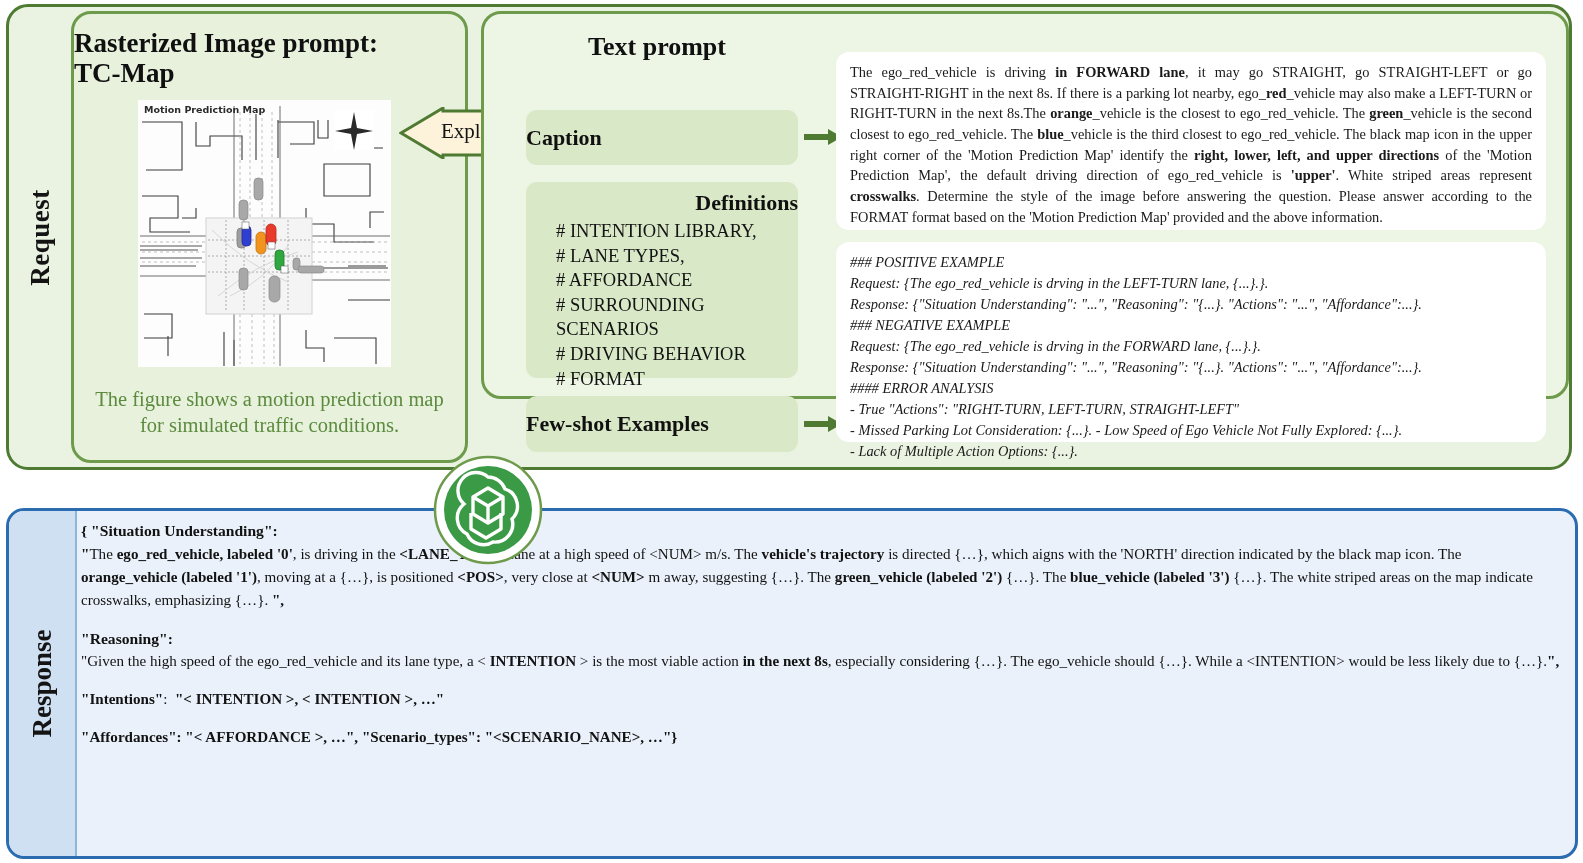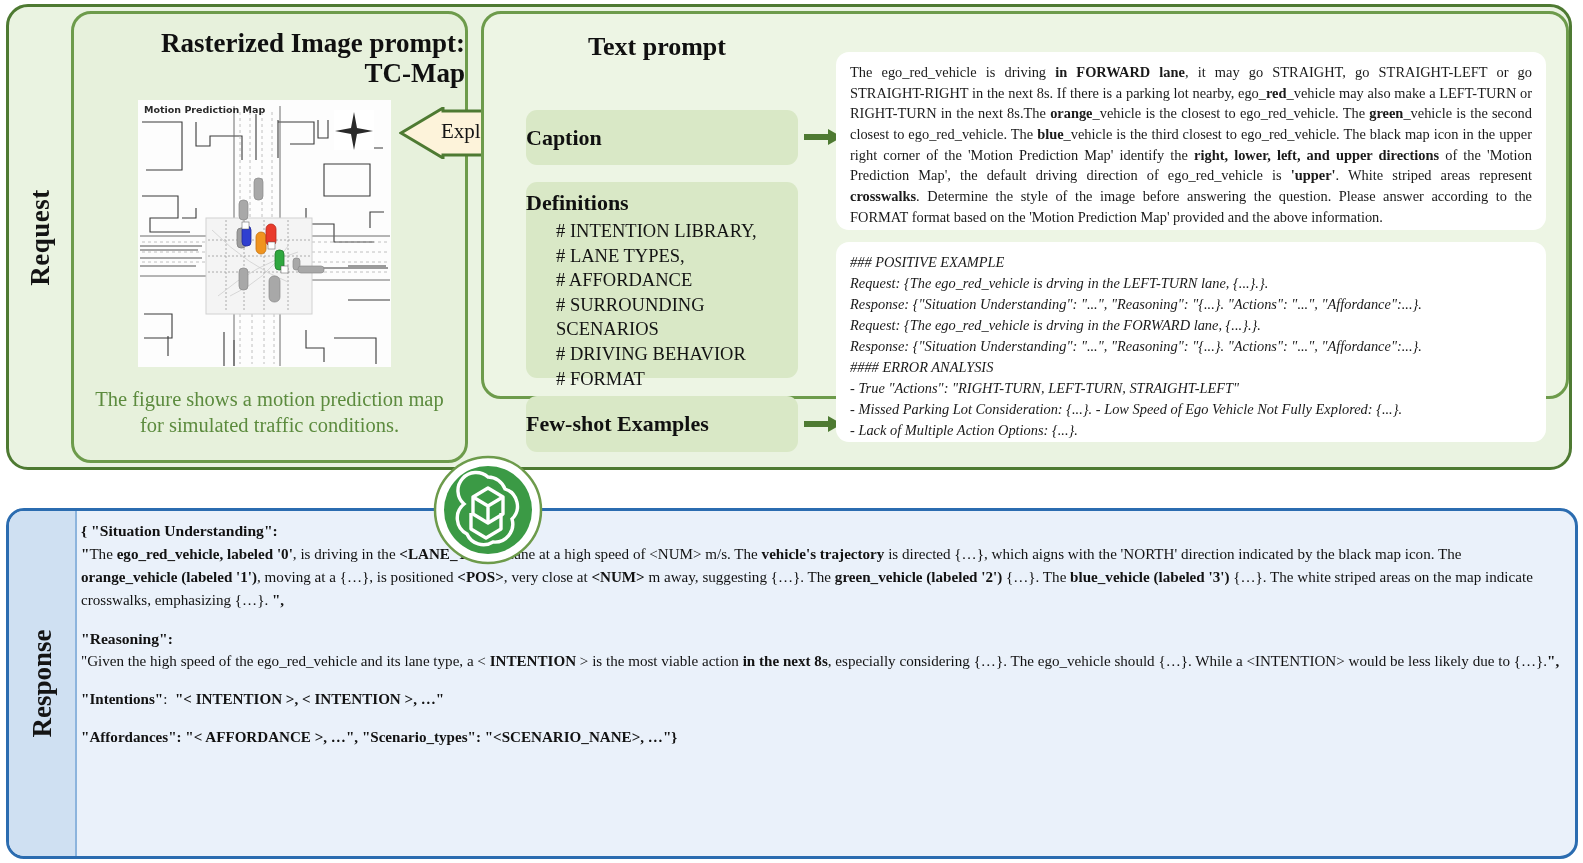--- a/index.html
+++ b/index.html
@@ -32,21 +32,21 @@
   
   #image-prompt-card{
     position:absolute; left:62px; top:4px; width:397px; height:452px;
     box-sizing:border-box;
     border:3px solid #6d9b4b;
     border-radius:20px;
     background:#e7f1dc;
   }
   #image-prompt-title{
     position:absolute; left:0; right:0; top:14px;
-    text-align:right;
+    text-align:left;
     font-weight:bold; font-size:27px; line-height:1.12; color:#101010;
   }
   #map-thumb{
     position:absolute; left:64px; top:86px; width:253px; height:267px;
     background:#84cc16;
     overflow:hidden;
   }
   #map-thumb svg{display:block;}
   #map-caption{
     position:absolute; left:12px; right:12px; top:372px;
@@ -77,21 +77,21 @@
   }
   #caption-chip{ left:42px; top:96px; width:272px; height:55px; }
   #fewshot-chip{ left:42px; top:382px; width:272px; height:56px; }
 
   #definitions-chip{
     position:absolute; left:42px; top:168px; width:272px; height:196px;
     background:#d9e8c6; border-radius:11px;
     padding:8px 0 0 0; box-sizing:border-box;
   }
   #definitions-title{
-    text-align:left; font-weight:bold; font-size:22px; color:#101010;
+    text-align:right; font-weight:bold; font-size:22px; color:#101010;
     margin-bottom:3px;
   }
   #definitions-list{
     margin:0; padding:0 0 0 30px; list-style:none;
     font-size:18.5px; line-height:1.33; color:#131313;
   }
 
   .arrow-right{
     position:absolute; width:40px; height:20px;
   }
@@ -333,20 +333,21 @@
 
     <div id="caption-text-box" class="white-box">
       <p id="caption-text">The ego_red_vehicle is driving <b>in FORWARD lane</b>, it may go STRAIGHT, go STRAIGHT-LEFT or go STRAIGHT-RIGHT in the next 8s. If there is a parking lot nearby, ego_<b>red</b>_vehicle may also make a LEFT-TURN or RIGHT-TURN in the next 8s.The <b>orange</b>_vehicle is the closest to ego_red_vehicle. The <b>green</b>_vehicle is the second closest to ego_red_vehicle. The <b>blue</b>_vehicle is the third closest to ego_red_vehicle. The black map icon in the upper right corner of the 'Motion Prediction Map' identify the <b>right, lower, left, and upper directions</b> of the 'Motion Prediction Map', the default driving direction of ego_red_vehicle is <b>'upper'</b>. White striped areas represent <b>crosswalks</b>. Determine the style of the image before answering the question. Please answer according to the FORMAT format based on the 'Motion Prediction Map' provided and the above information.</p>
     </div>
 
     <div id="examples-box" class="white-box">
       <div id="examples-text">
           <div>### POSITIVE EXAMPLE</div>
           <div>Request: {The ego_red_vehicle is drving in the LEFT-TURN lane, {...}.}.</div>
           <div>Response: {"Situation Understanding": "...", "Reasoning": "{...}. "Actions": "...", "Affordance":...}.</div>
+          <div>### NEGATIVE EXAMPLE</div>
           <div>Request: {The ego_red_vehicle is drving in the FORWARD lane, {...}.}.</div>
           <div>Response: {"Situation Understanding": "...", "Reasoning": "{...}. "Actions": "...", "Affordance":...}.</div>
           <div>#### ERROR ANALYSIS</div>
           <div>- True "Actions": "RIGHT-TURN, LEFT-TURN, STRAIGHT-LEFT"</div>
           <div>- Missed Parking Lot Consideration: {...}. - Low Speed of Ego Vehicle Not Fully Explored: {...}.</div>
           <div>- Lack of Multiple Action Options: {...}.</div>
         </div>
     </div>
   </div>
 </div>

